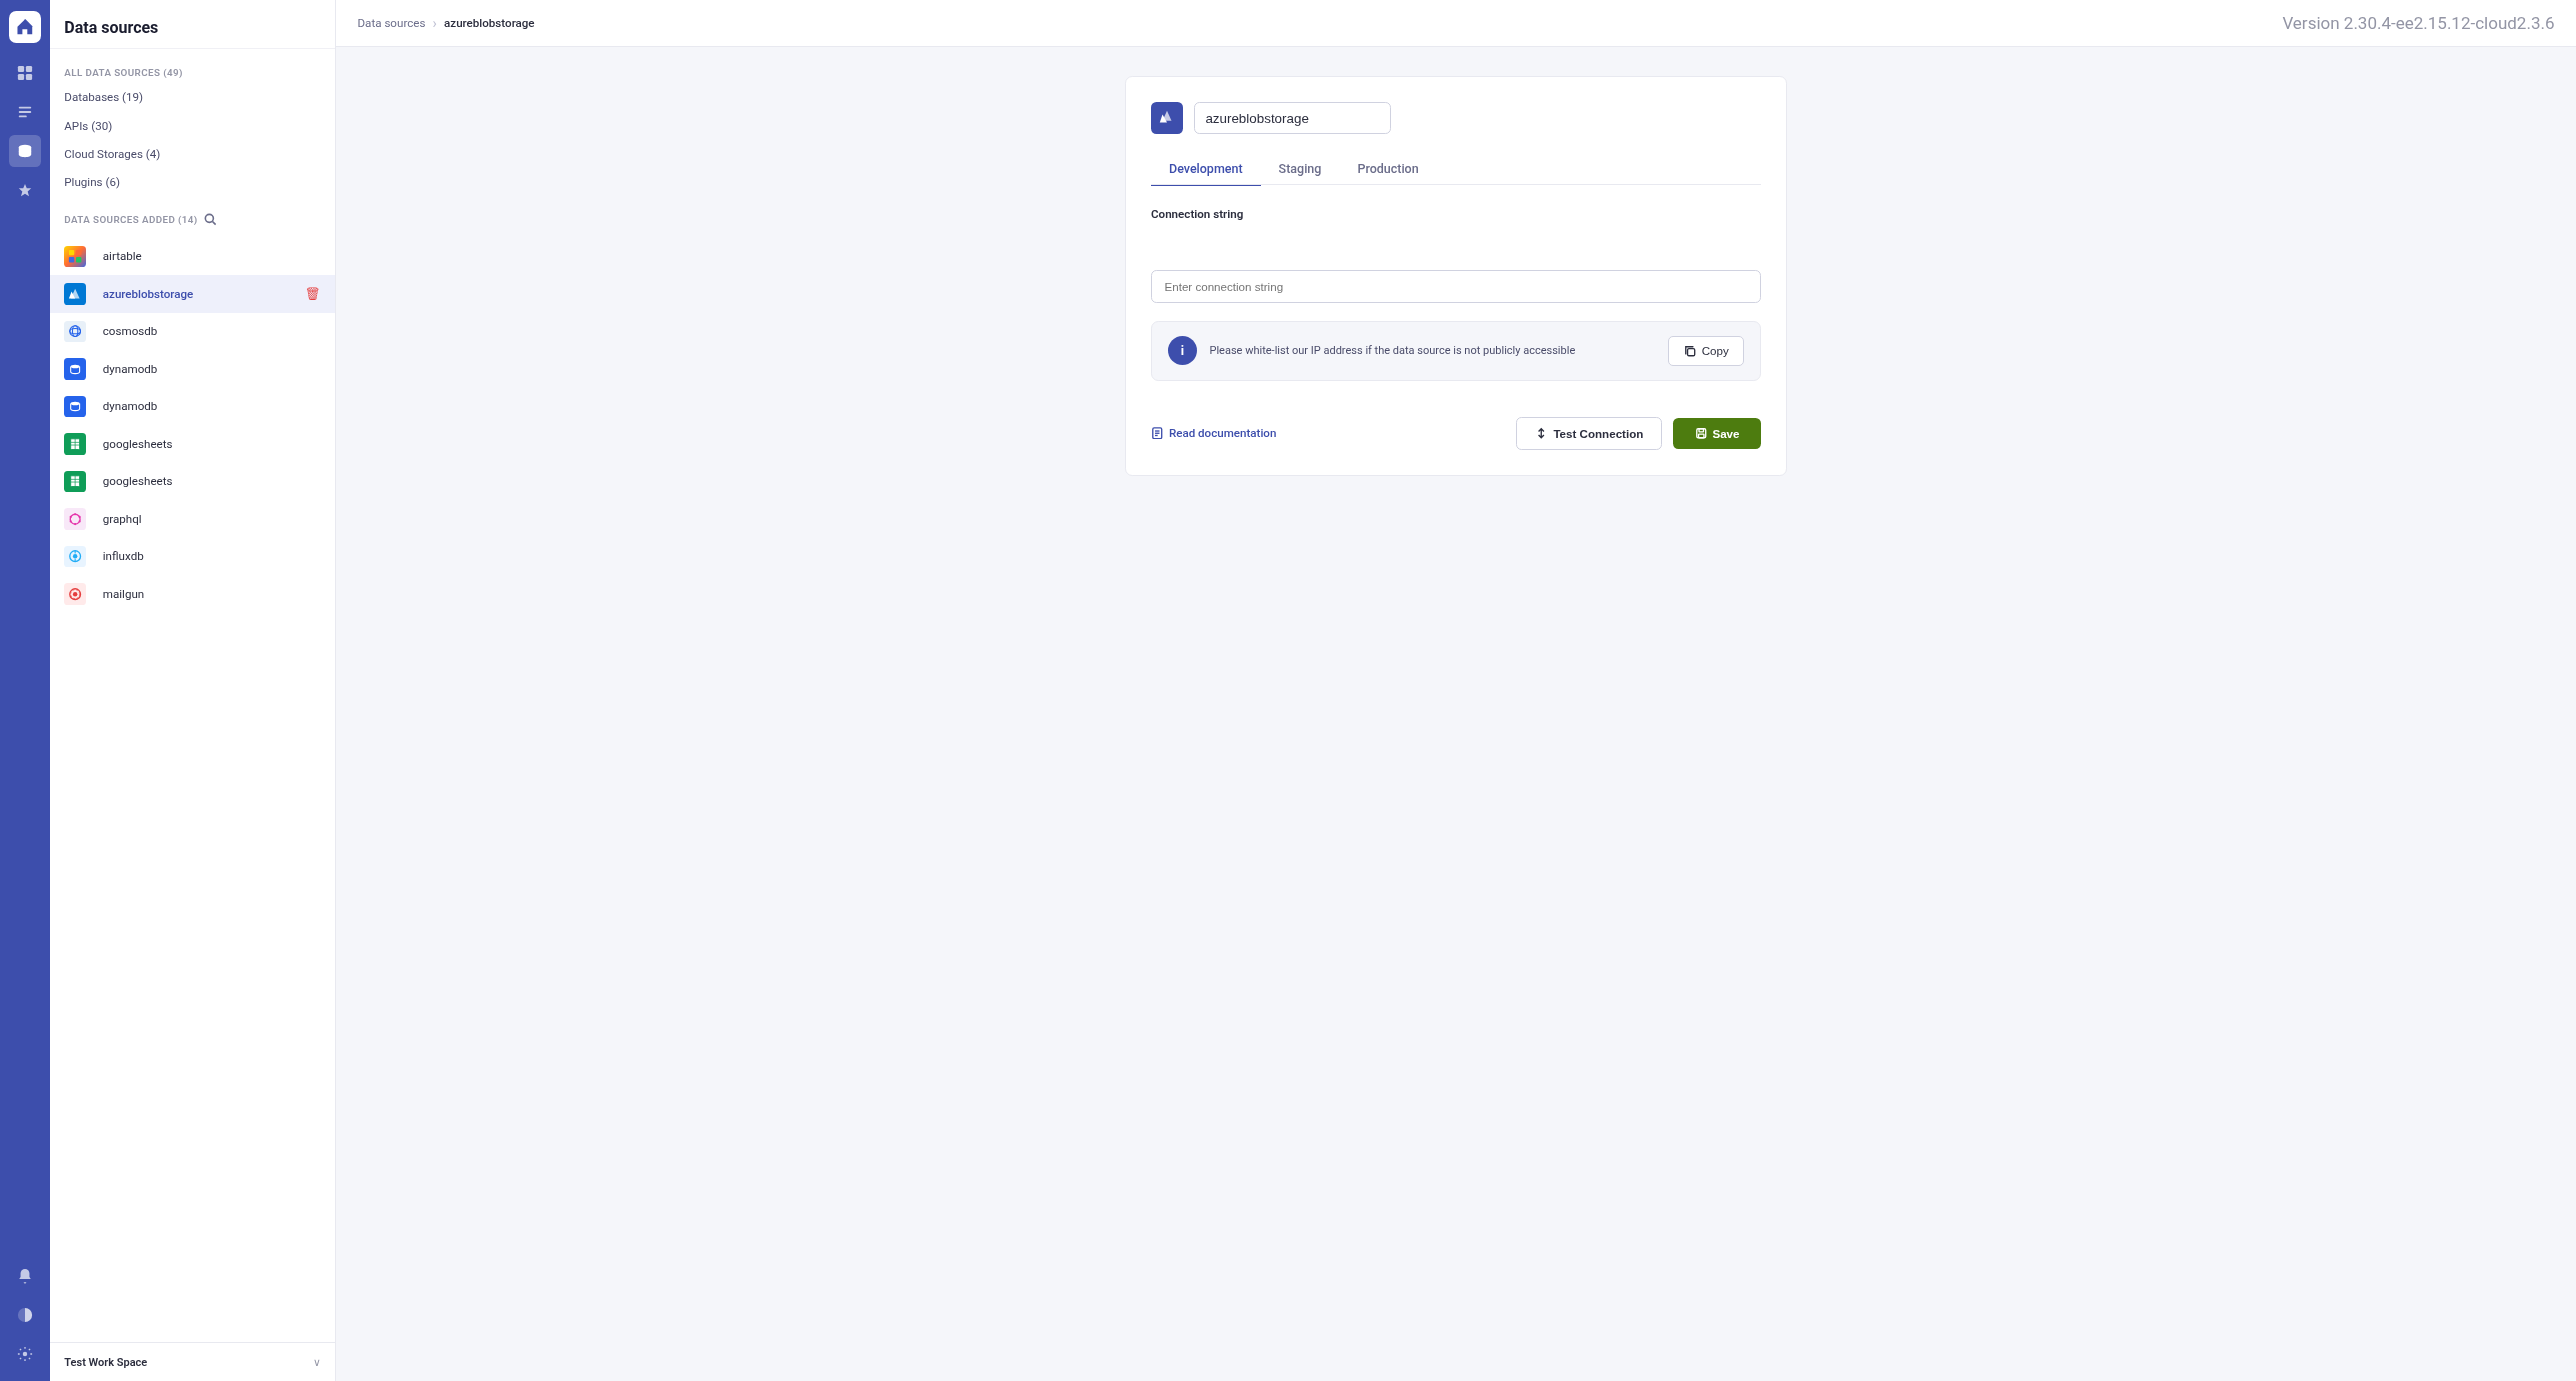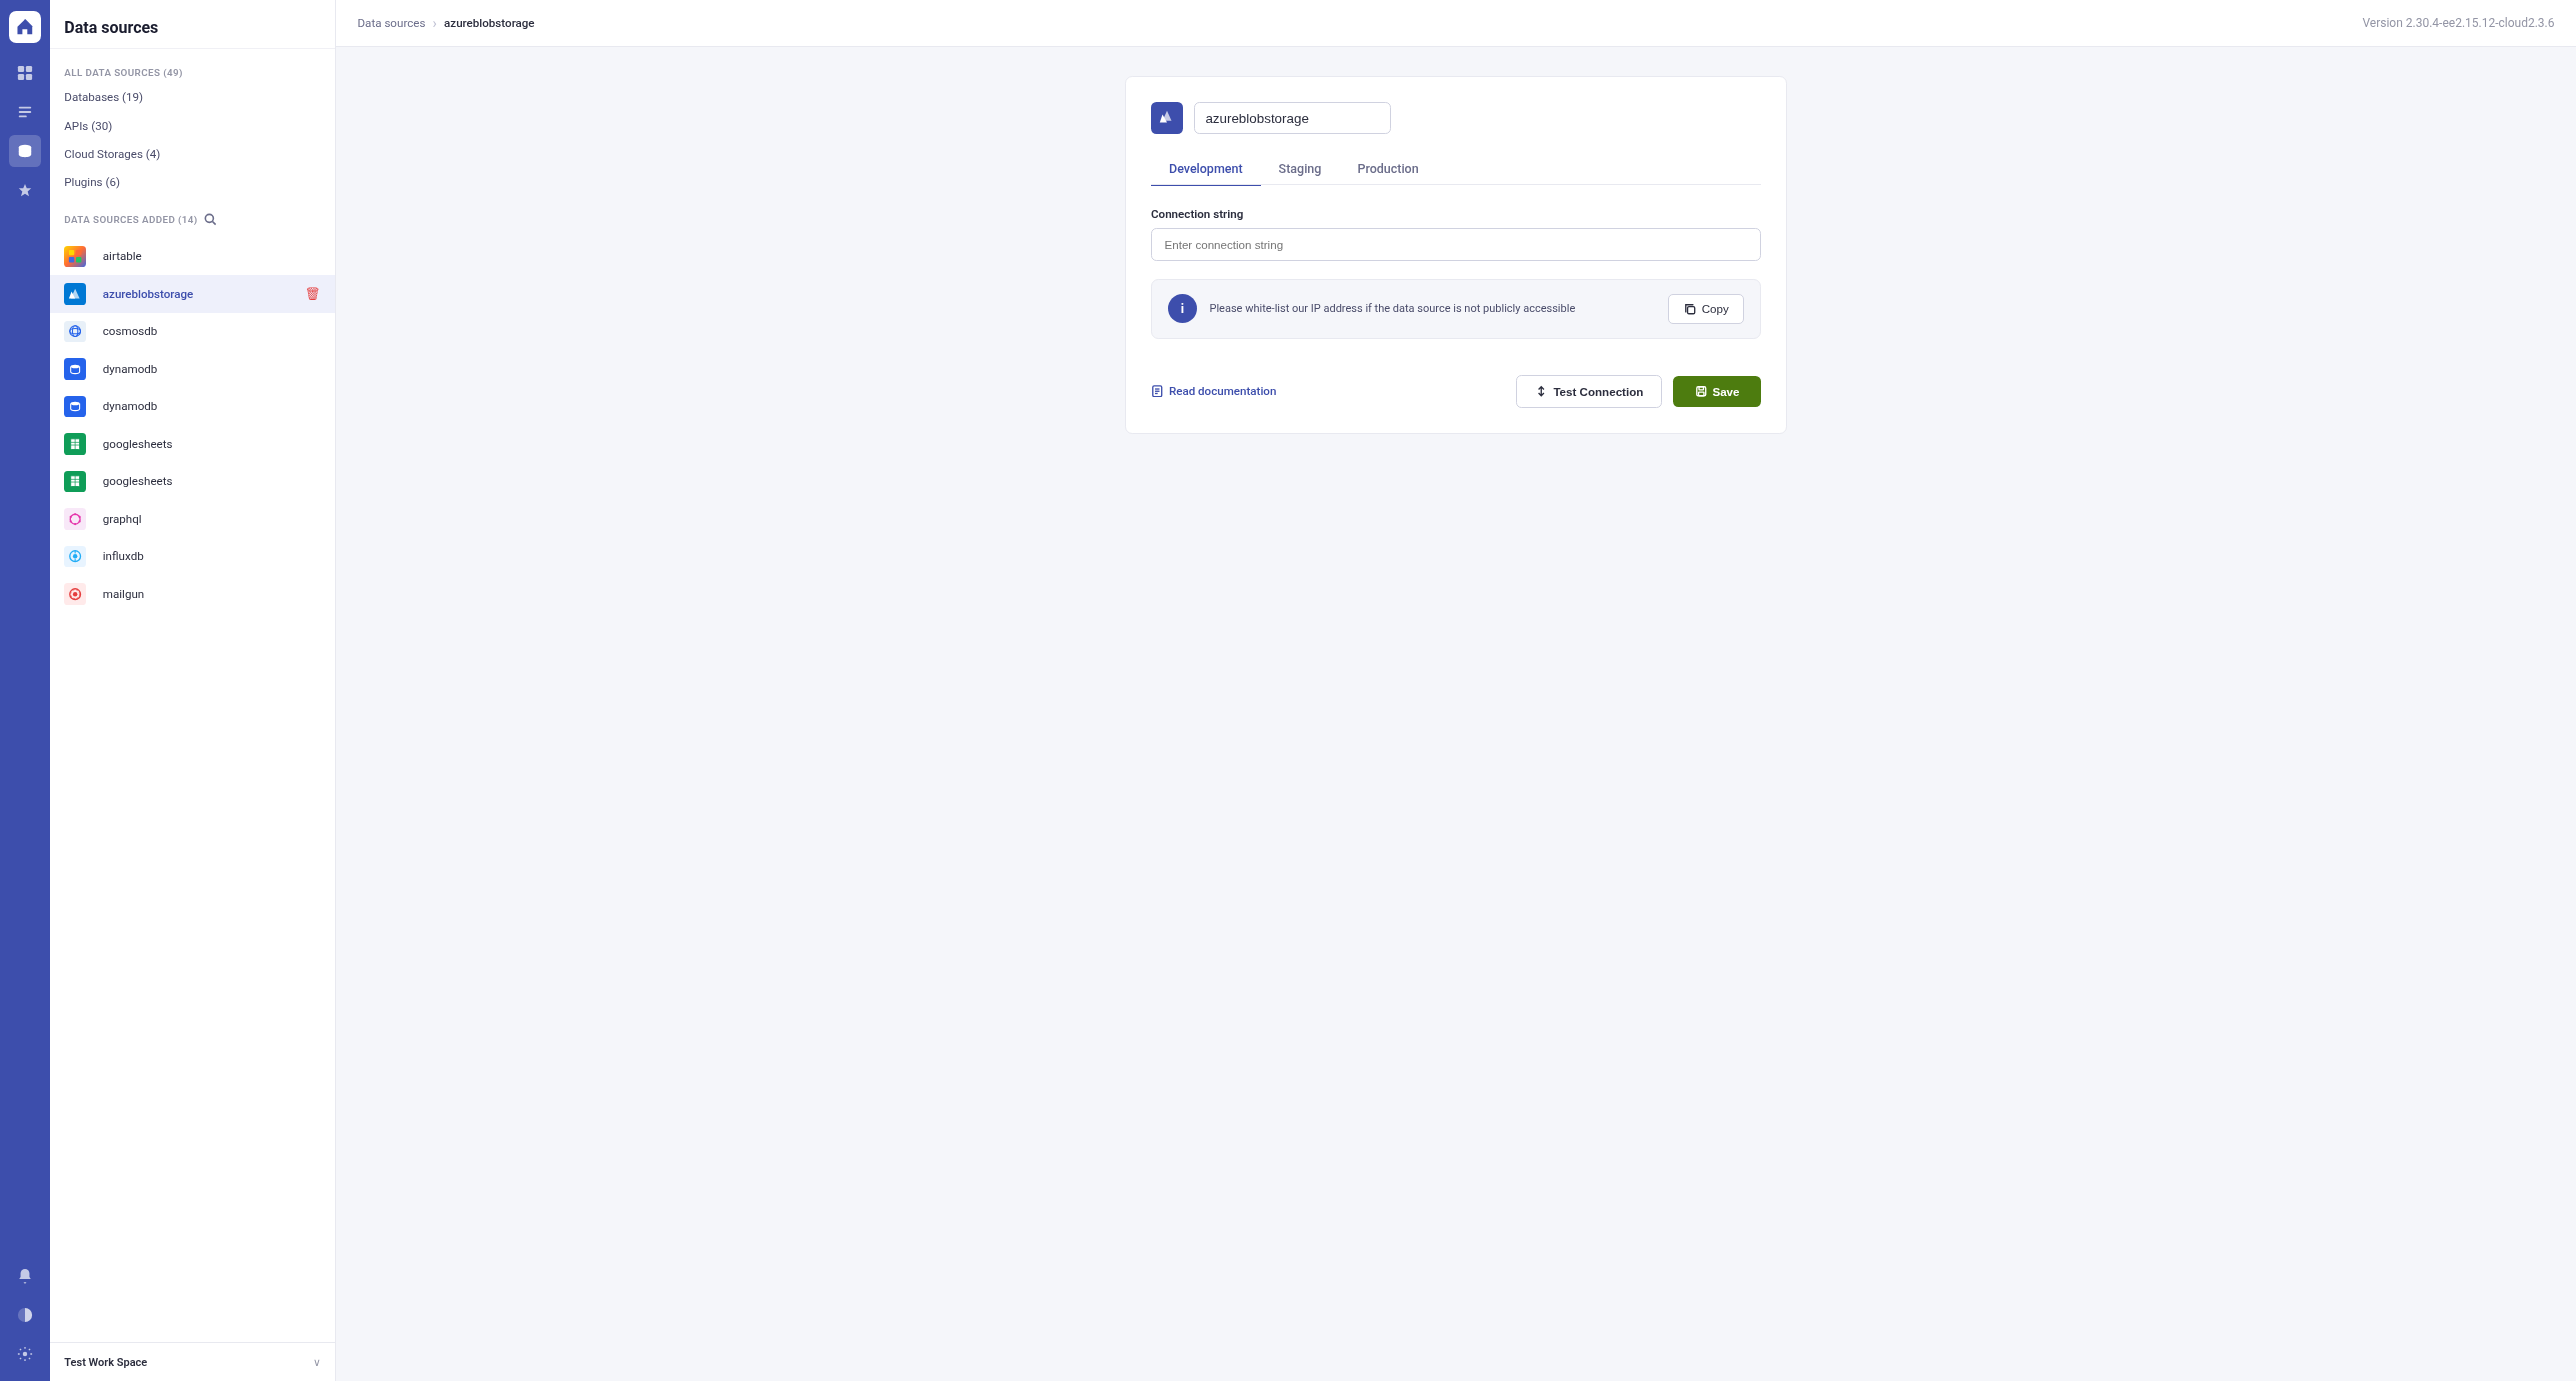--- a/index.html
+++ b/index.html
@@ -172,21 +172,21 @@
     }
     .breadcrumb {
       display: flex;
       align-items: center;
       gap: 7.2px;
       font-size: 11.6px;
       color: #6b6d8a;
     }
     .breadcrumb .separator { color: #c0c2d4; font-size: 14.3px; }
     .breadcrumb .current { color: #2c2e3e; font-weight: 500; }
-    .version-text { font-size: 12px; color: #9395a5; }
+    .version-text { font-size: 17px; color: #9395a5; }
 
     .main-content {
       flex: 1;
       overflow-y: auto;
       padding: 29px 21.5px;
       background: #f5f6fa;
     }
 
     
     .form-card {
@@ -251,20 +251,21 @@
     }
     .connection-string-input {
       width: 100%;
       border: 1.3px solid #d0d2e0;
       border-radius: 5.4px;
       padding: 9px 12.5px;
       font-size: 11.6px;
       color: #6b6d8a;
       outline: none;
       background: white;
+      margin-top: 42px;
     }
 
     .info-box {
       display: flex;
       align-items: center;
       gap: 12.5px;
       background: #f5f6fa;
       border: 0.9px solid #e8e9f0;
       border-radius: 7.2px;
       padding: 14.3px 16px;

